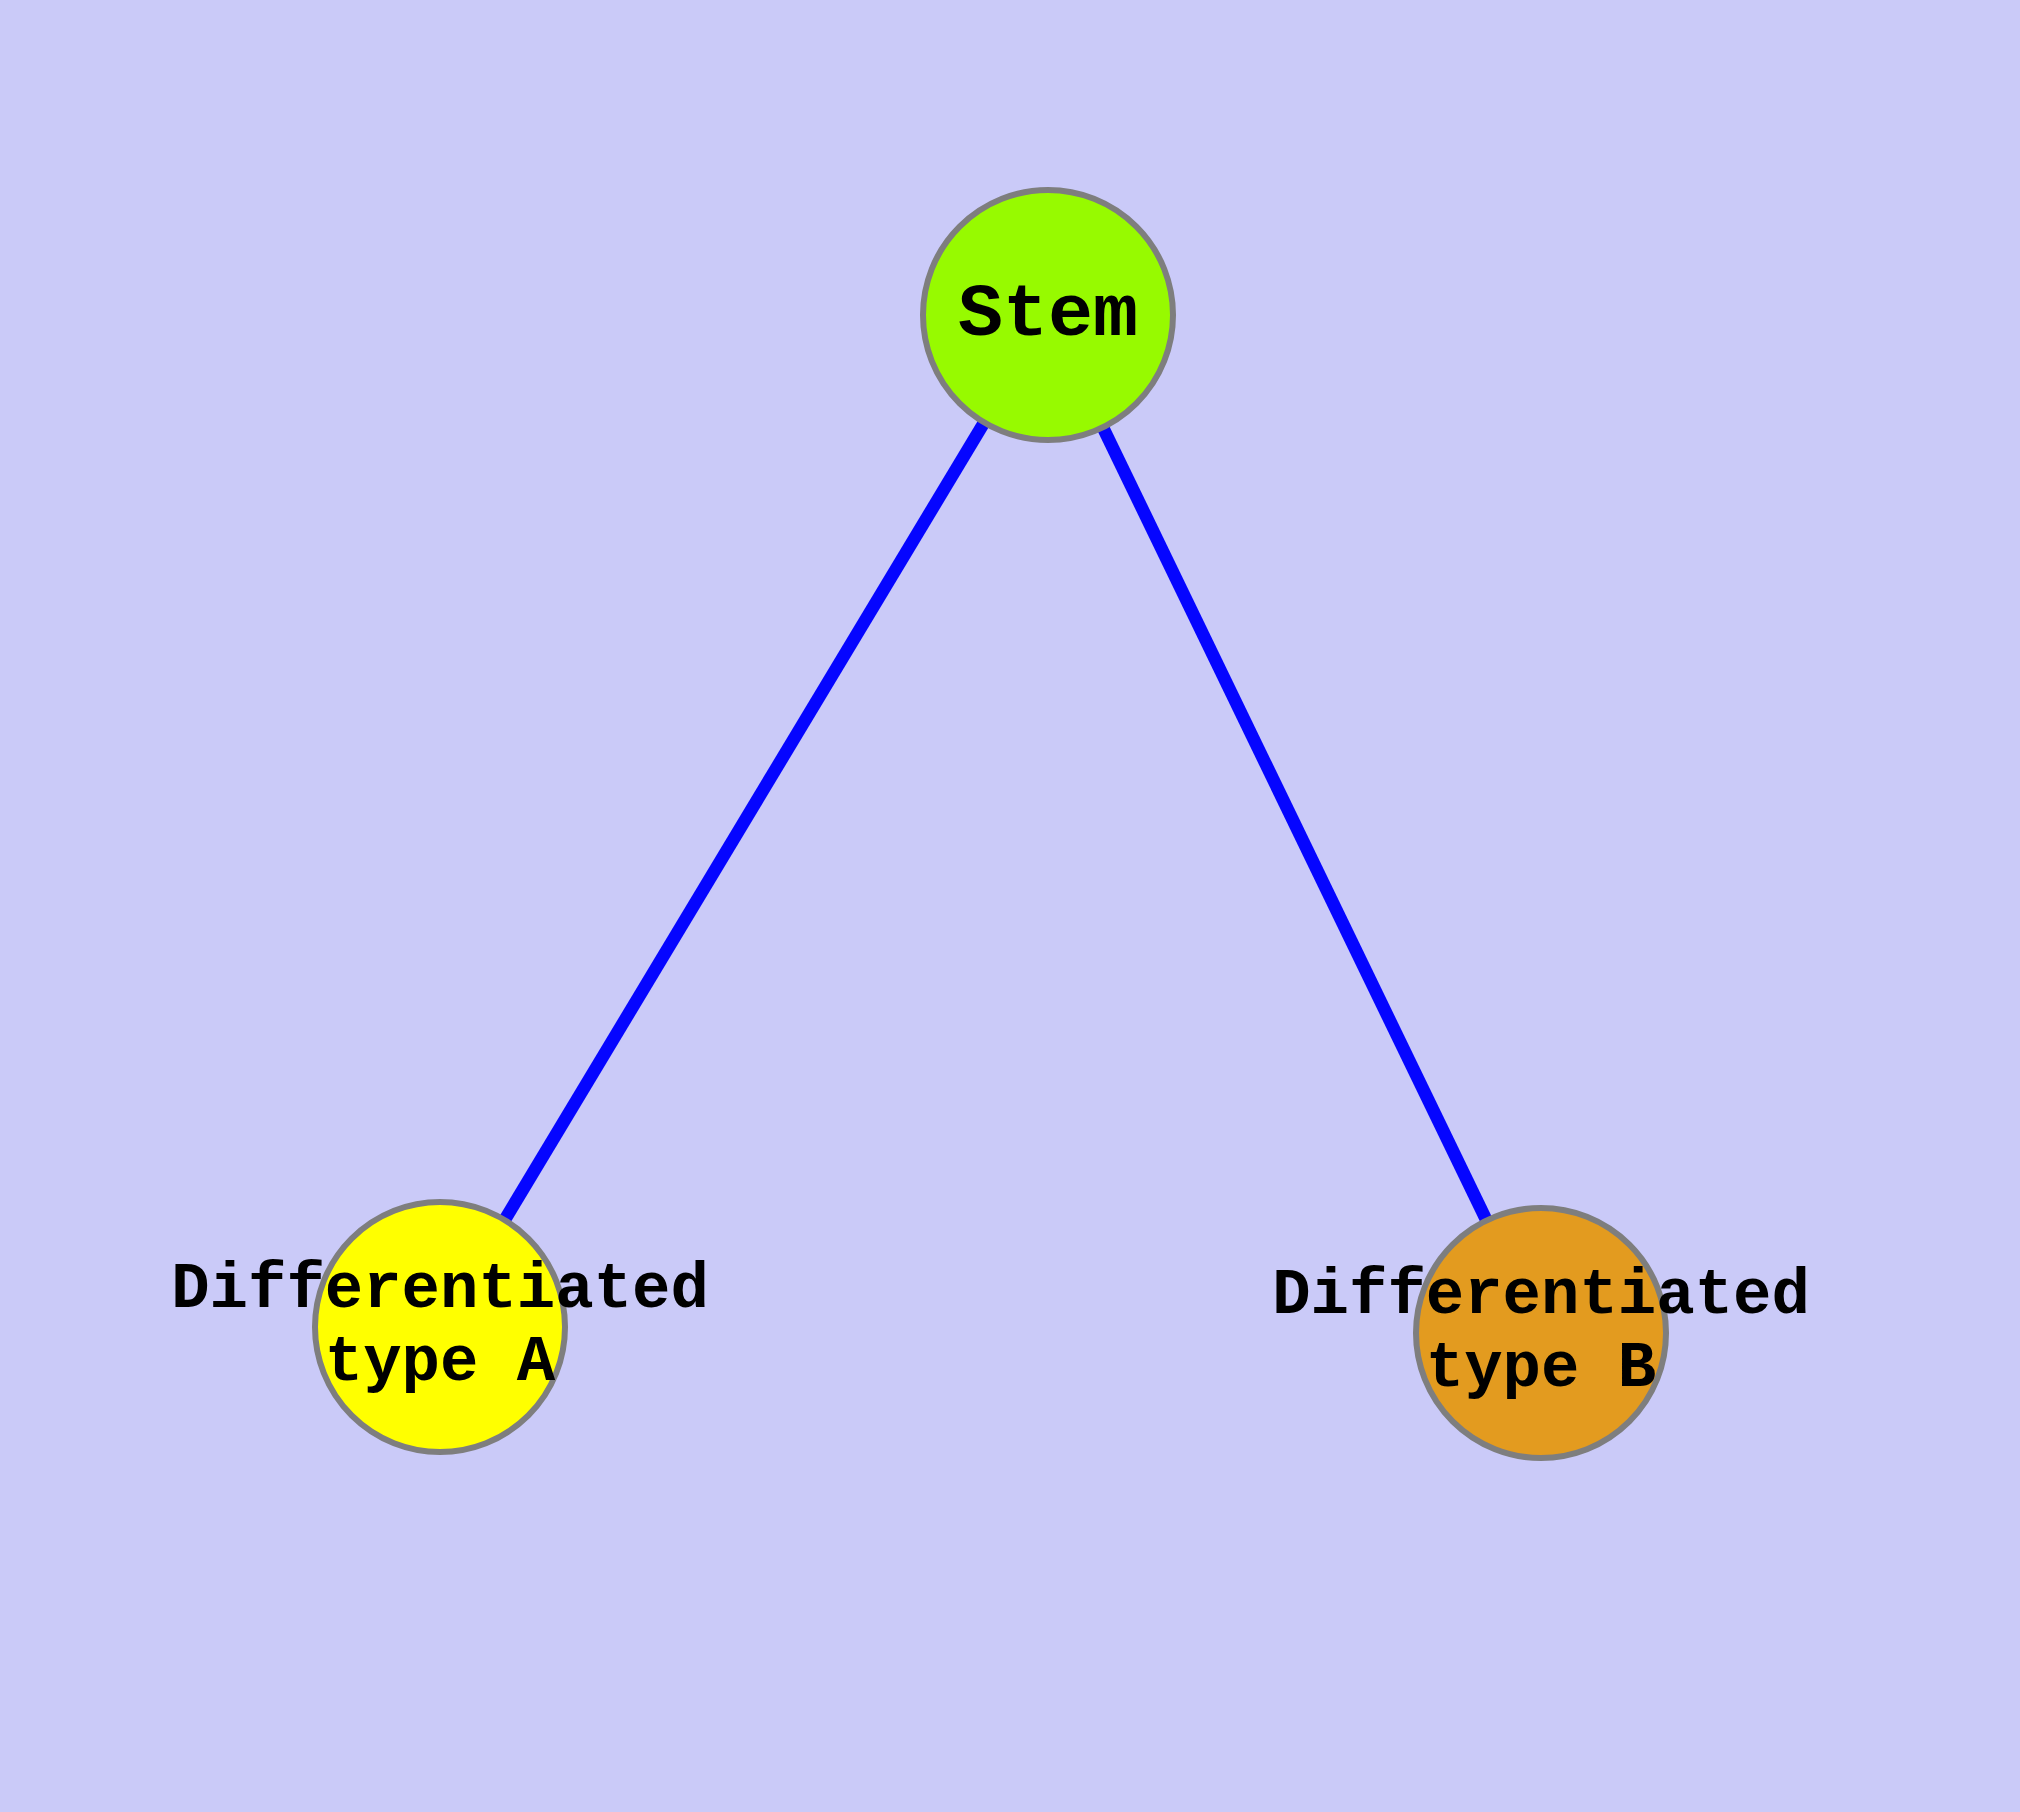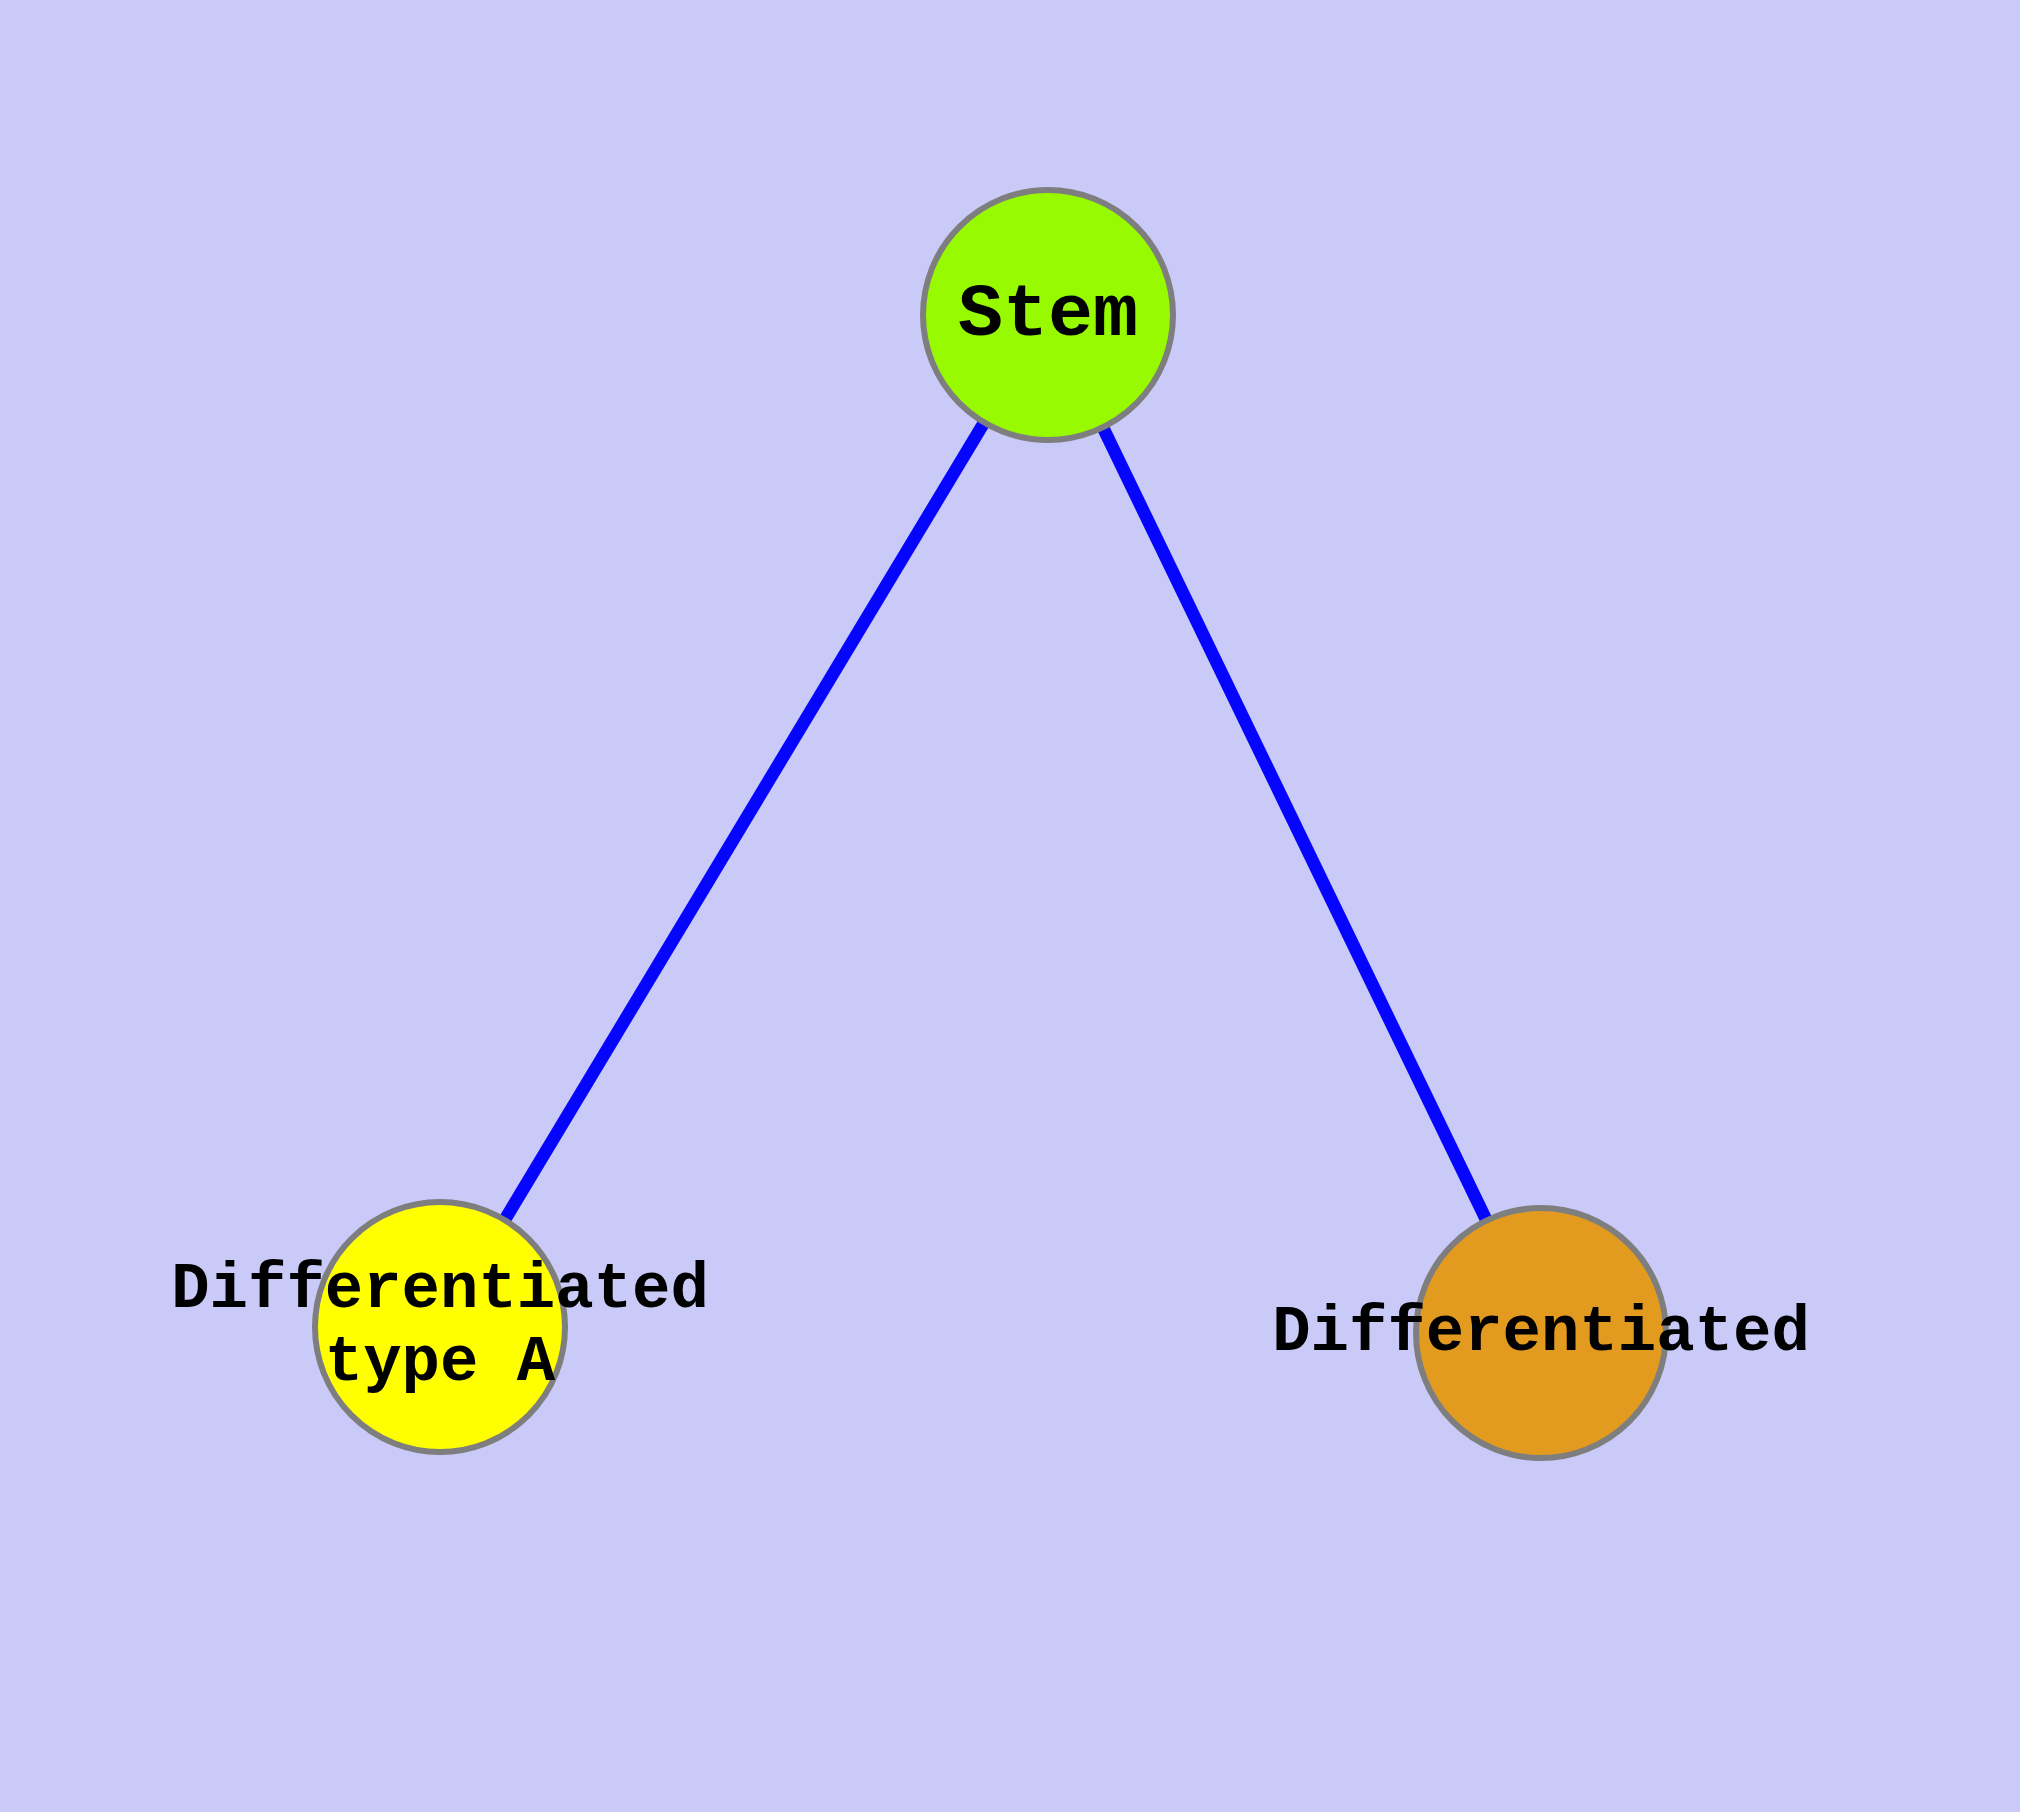--- a/index.html
+++ b/index.html
@@ -95,16 +95,17 @@
 
   <div class="node node-type-b"></div>
 
   <div class="node-label label-type-a">
     <span>Differentiated</span><br>
     <span>type A</span>
   </div>
 
   <div class="node-label label-type-b">
     <span>Differentiated</span><br>
+    <span>type B</span>
   </div>
 
 </div>
 
 
 </body></html>

